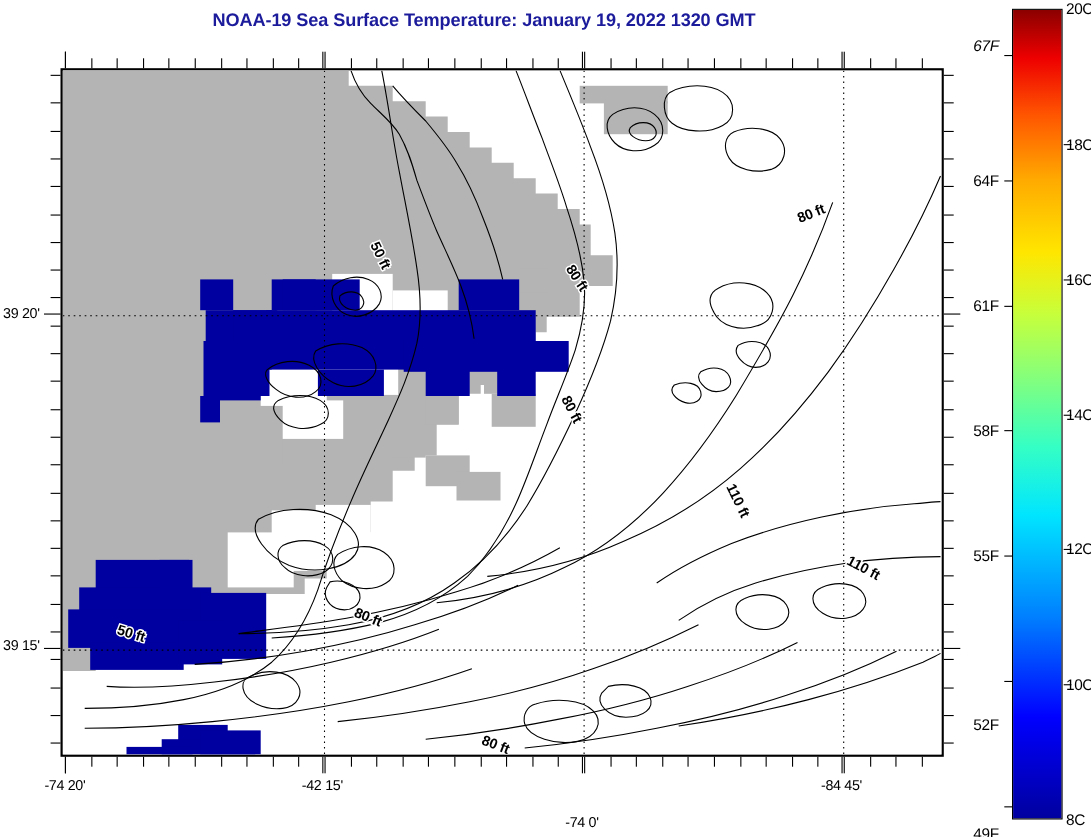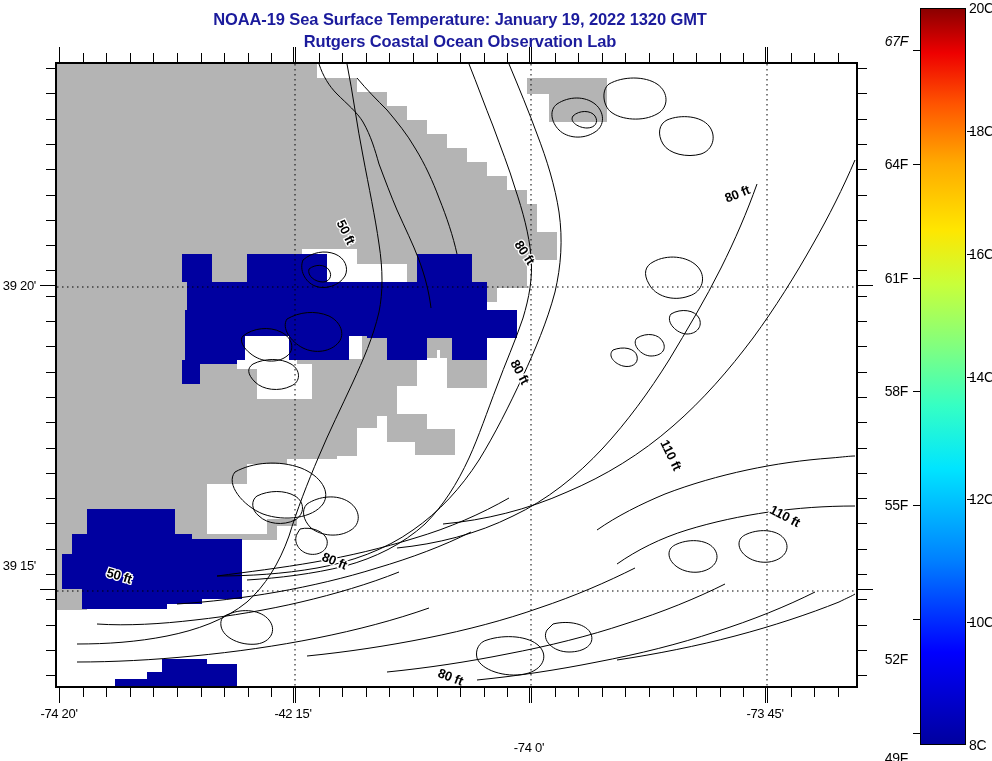--- a/index.html
+++ b/index.html
@@ -27,21 +27,20 @@
     position: absolute;
     left: 0;
     top: 8px;
     width: 880px;
     text-align: center;
     color: #1b1b9c;
     font-weight: bold;
     font-size: 16.5px;
     letter-spacing: -0.1px;
     line-height: 22px;
-    margin-left: 20px;
   }
   .title-line1 { display: block; }
   .title-line2 { display: block; }
 
   
   #map-frame {
     position: absolute;
     left: 55px;
     top: 62px;
     width: 803px;
@@ -160,21 +159,20 @@
     letter-spacing: -0.2px;
   }
 </style>
 </head>
 <body>
 
 <div id="root">
 
   <div class="title-block">
     <span class="title-line1">NOAA-19 Sea Surface Temperature:  January 19, 2022 1320 GMT</span>
-    <span class="title-line2">Rutgers Coastal Ocean Observation Lab</span>
   </div>
 
   <div id="map-frame">
     <div id="map-canvas-layer">
       <svg viewBox="0 0 799 622" preserveAspectRatio="none" xmlns="http://www.w3.org/2000/svg">
         <defs>
           <clipPath id="frameclip">
               <rect x="0" y="0" width="799" height="622"></rect>
             </clipPath>
         </defs>
@@ -509,25 +507,25 @@
       <div class="tick tick-l major" style="left: 40px; top: 285px;"></div>
       <div class="tick tick-r major" style="left: 858px; top: 285px;"></div>
       <div class="tick tick-l major" style="left: 40px; top: 589px;"></div>
       <div class="tick tick-r major" style="left: 858px; top: 589px;"></div>
     </div>
 
   <div id="xlabels">
       <div class="xlabel" style="left: 59px; top: 706px;">-74 20'</div>
       <div class="xlabel" style="left: 293px; top: 706px;">-42 15'</div>
       <div class="xlabel" style="left: 529px; top: 740px;">-74 0'</div>
-      <div class="xlabel" style="left: 765px; top: 706px;">-73 45'</div>
+      <div class="xlabel" style="left: 765px; top: 706px;">-84 45'</div>
     </div>
   <div id="ylabels">
       <div class="ylabel" style="left: 0px; width: 36px; top: 285px;">39 20'</div>
-      <div class="ylabel" style="left: 0px; width: 36px; top: 565px;">39 15'</div>
+      <div class="ylabel" style="left: 0px; width: 36px; top: 586px;">39 15'</div>
     </div>
 
   <div id="colorbar-wrap"></div>
   <div id="cb-annotations">
       <div class="cb-label-c" style="top: 8px;">20C</div>
       <div class="cb-label-c" style="top: 130.858px;">18C</div>
       <div class="cb-tick-right" style="top: 130.858px;"></div>
       <div class="cb-label-c" style="top: 253.642px;">16C</div>
       <div class="cb-tick-right" style="top: 253.642px;"></div>
       <div class="cb-label-c" style="top: 376.5px;">14C</div>

